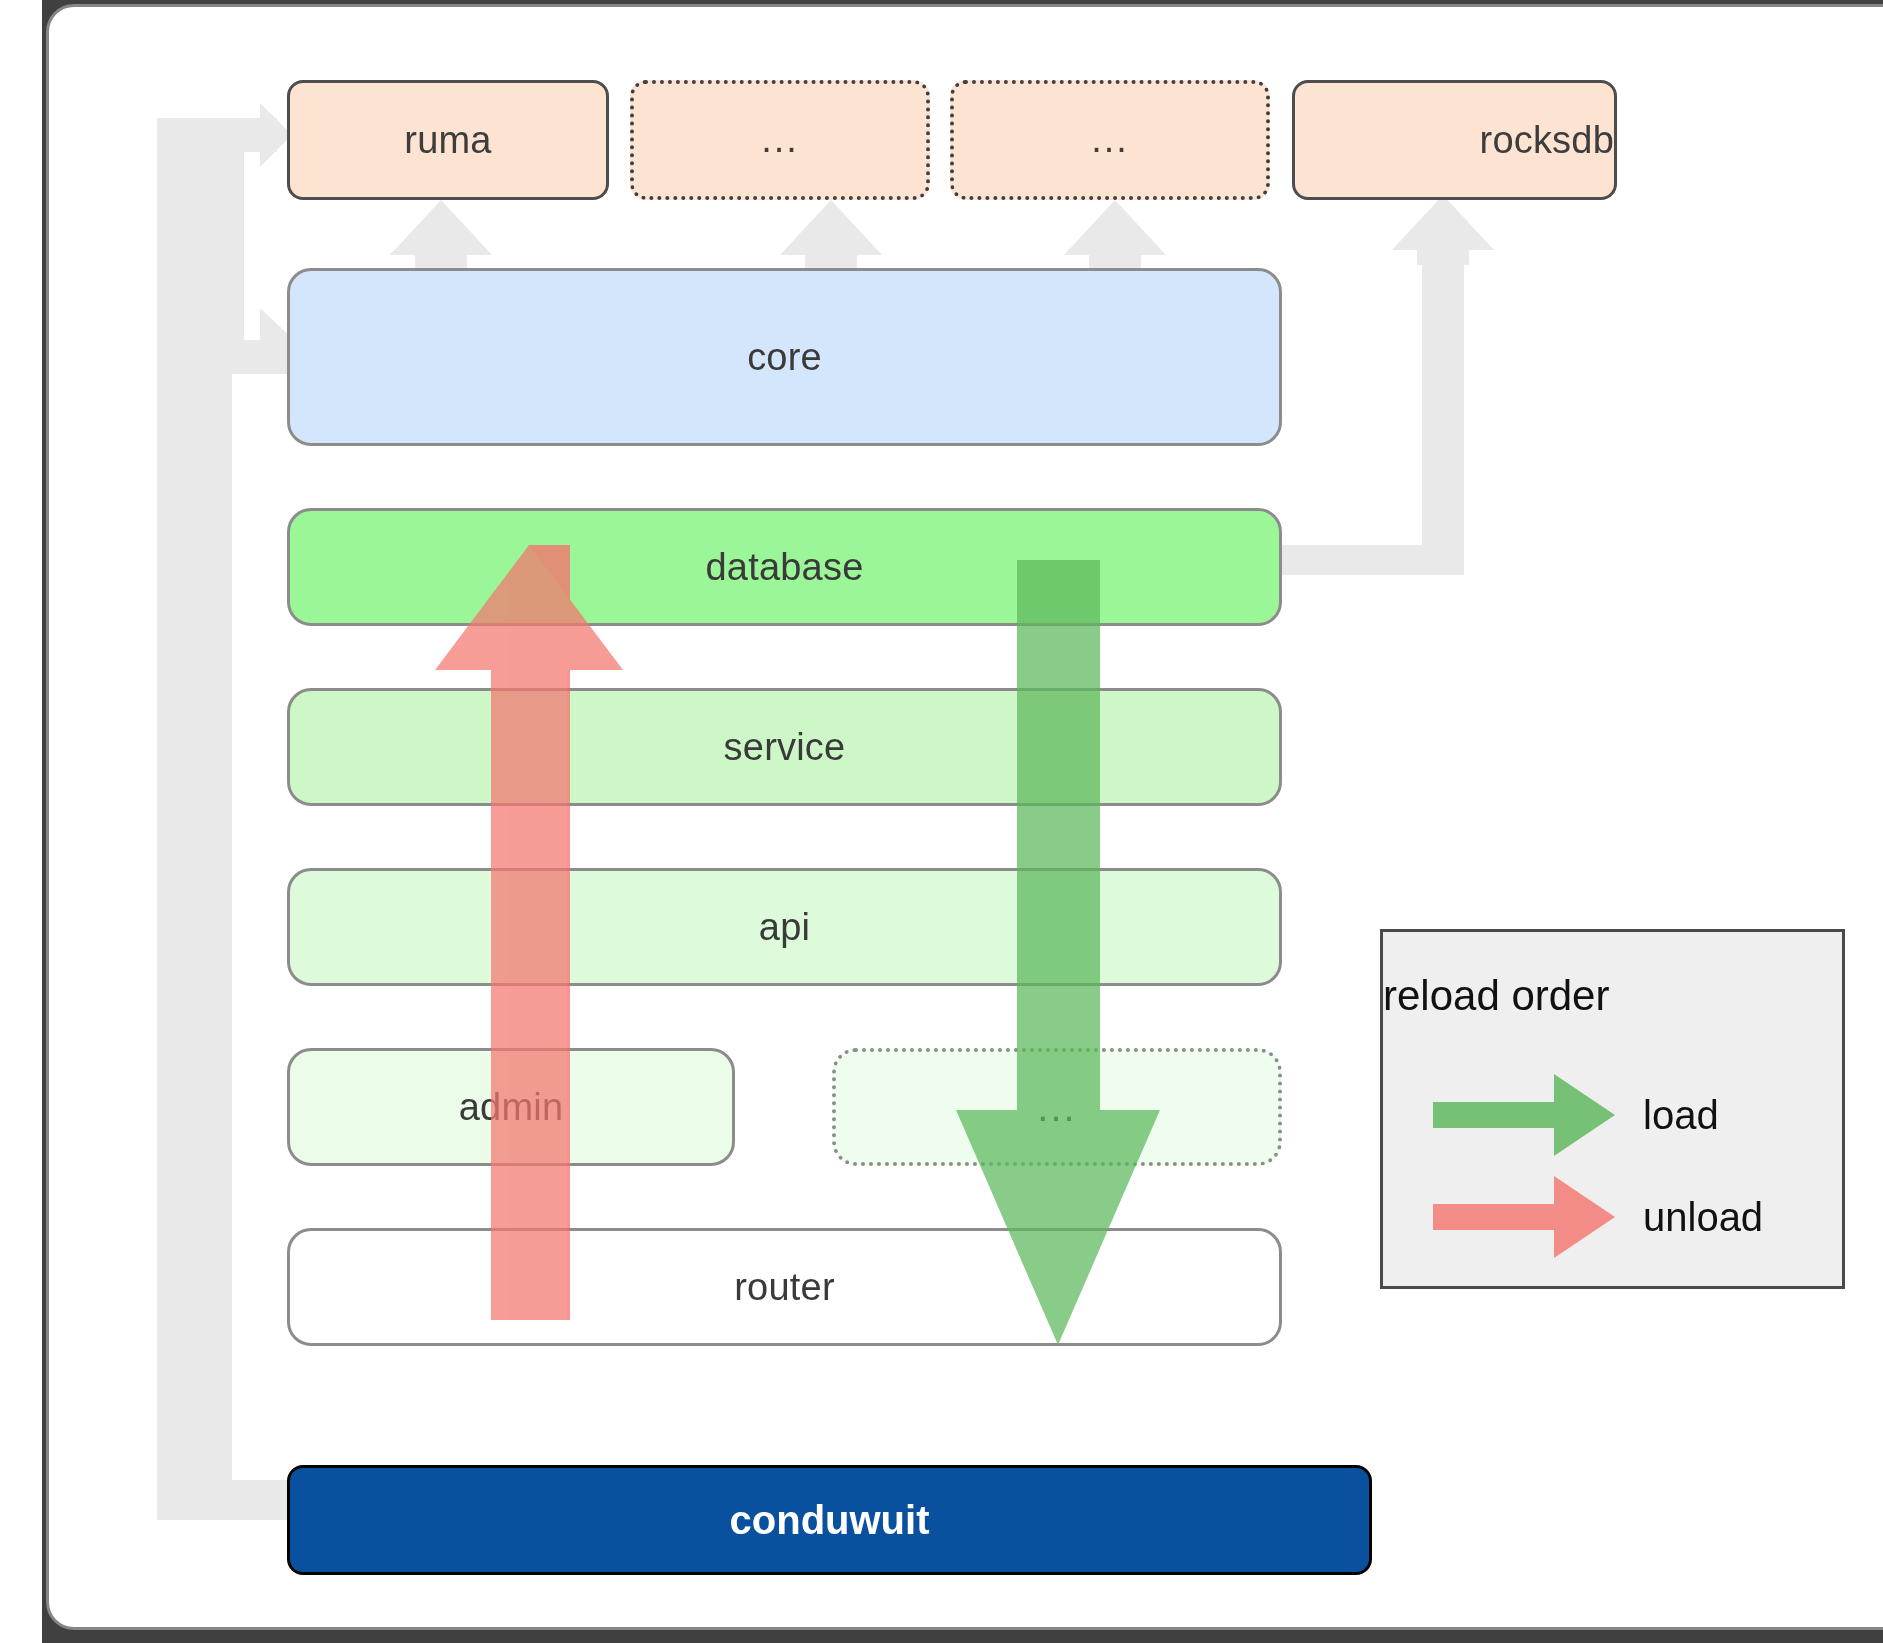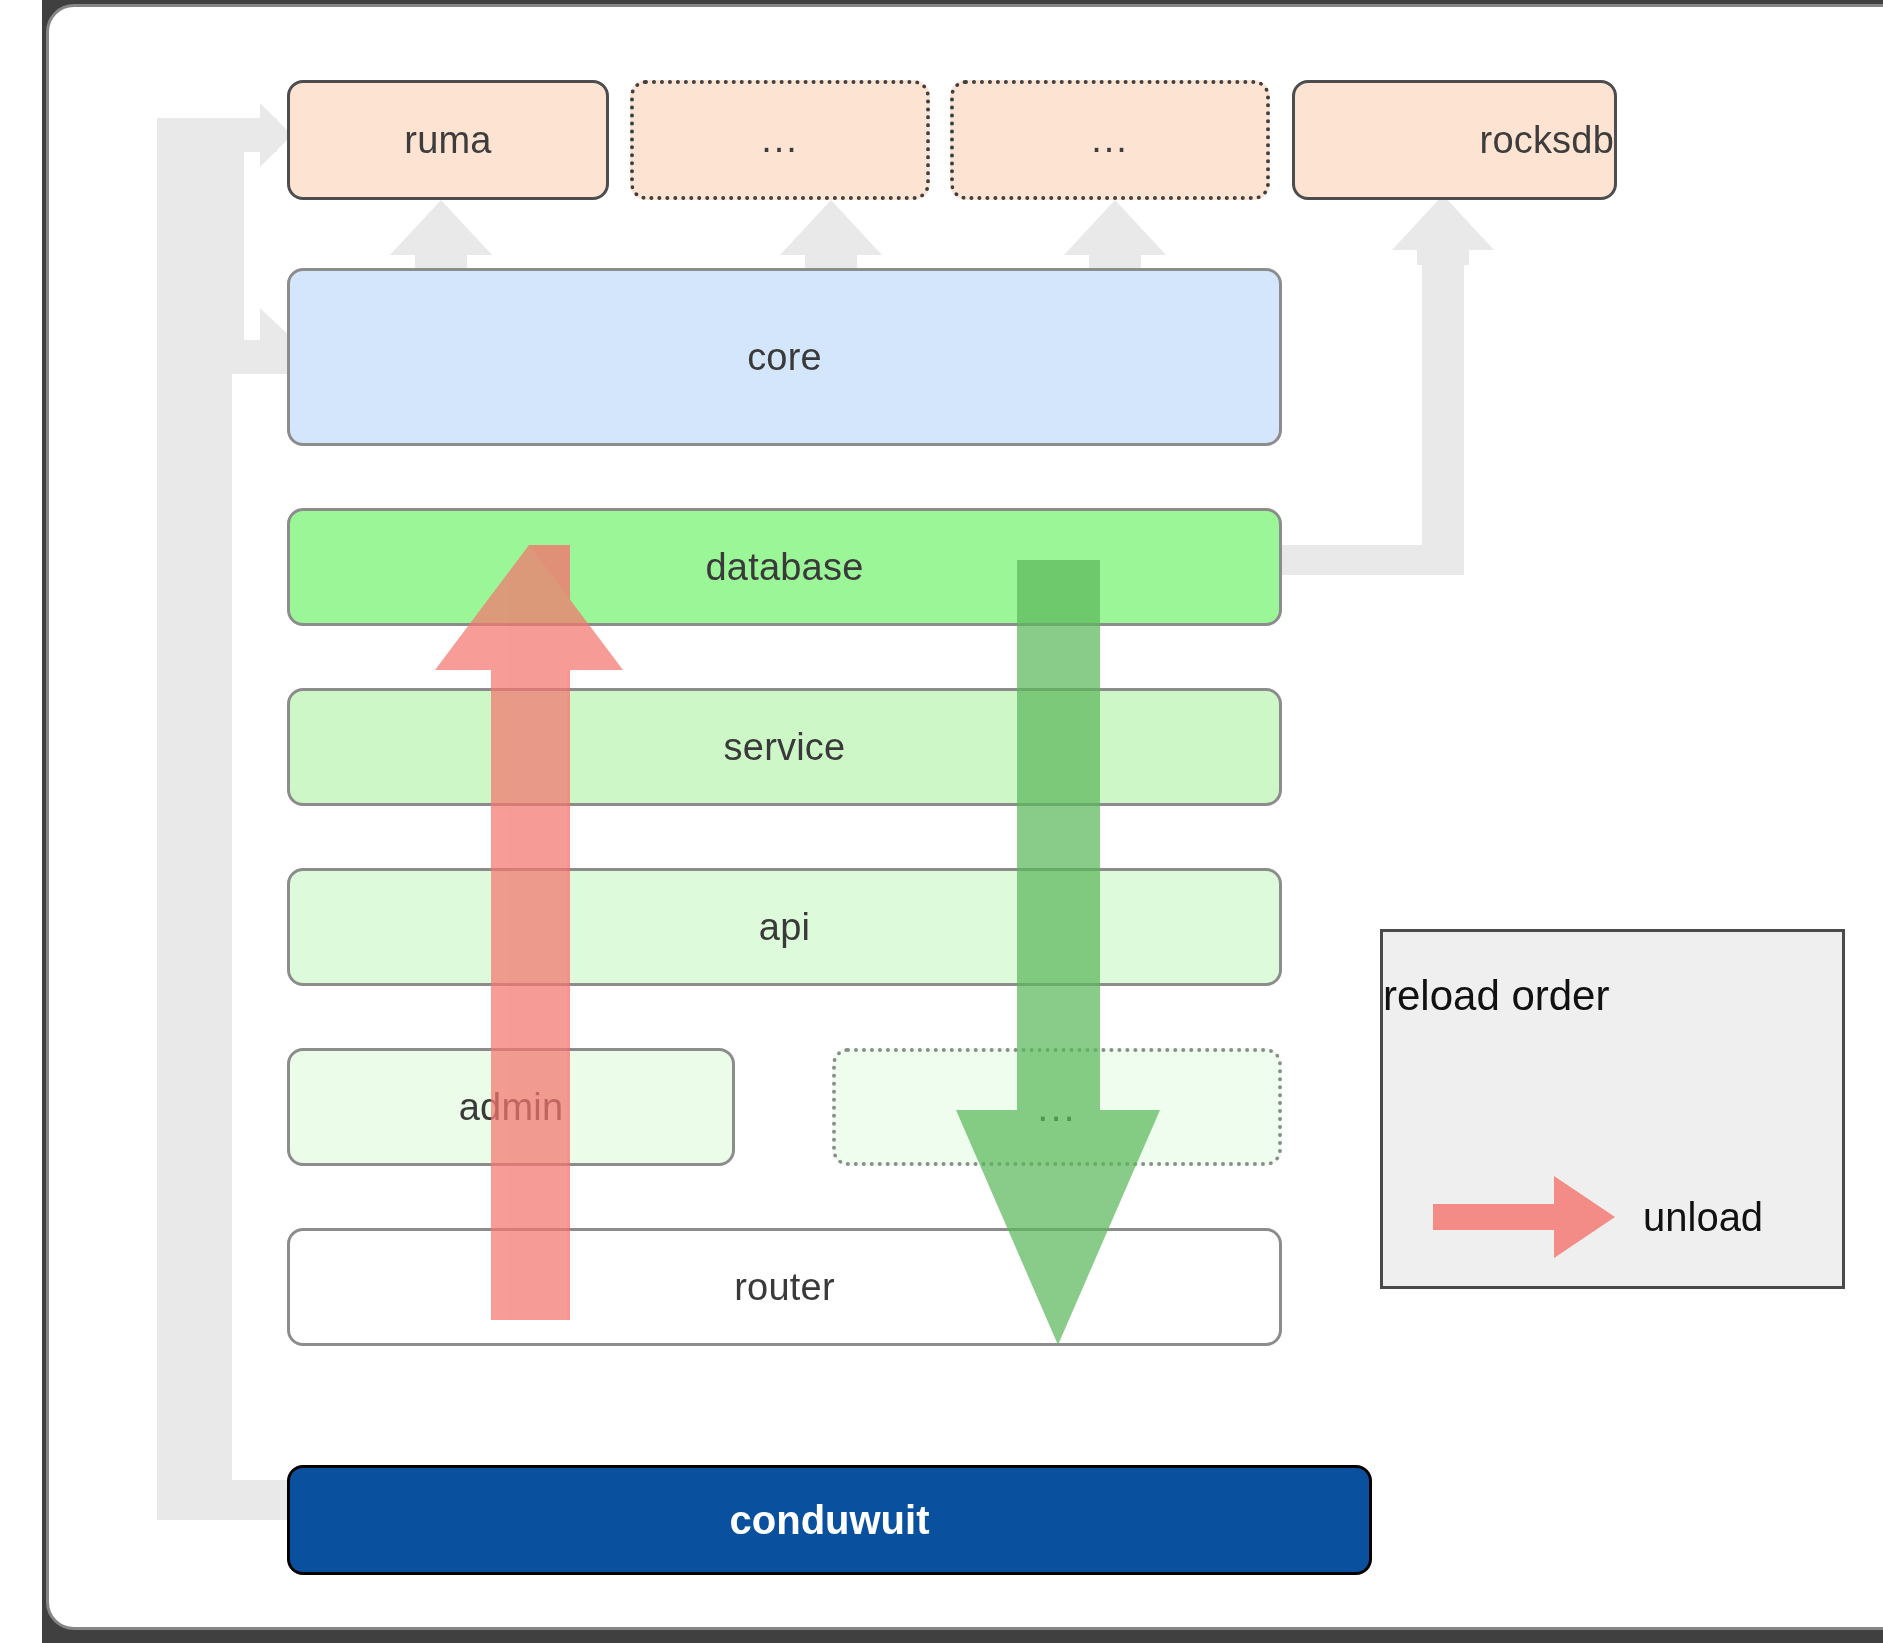--- a/index.html
+++ b/index.html
@@ -61,21 +61,21 @@
     border-style: dotted;
     border-width: 4px;
     border-color: #3f3f3f;
   }
   .dep .lbl { font-size: 38px; color: #3d3d3d; }
   .dots-lbl { font-size: 40px; letter-spacing: 2px; color: #3d3d3d; line-height: 0.4; }
 
   
   .stack {
     border: 3px solid #8c8c8c;
-    border-radius: 16px;
+    border-radius: 24px;
     left: 245px;
     width: 995px;
   }
   .stack.core     { top: 268px; height: 178px; background: #d4e6fb; }
   .stack.database { top: 508px; height: 118px; background: #9bf697; }
   .stack.service  { top: 688px; height: 118px; background: #cdf7c7; }
   .stack.api      { top: 868px; height: 118px; background: #ddfada; }
   .stack.admin    { top: 1048px; height: 118px; width: 448px; background: #ebfde9; }
   .stack.etc      { top: 1048px; height: 118px; left: 790px; width: 450px; background: #effdee;
                     border-style: dotted; border-width: 4px; border-color: #8c8c8c; }
@@ -220,20 +220,29 @@
     </g>
   </svg>
 
   <div class="conduwuit">
     <span class="lbl">conduwuit</span>
   </div>
 
   <div class="legend">
     <div class="legend-title">reload order</div>
 
+    <div class="legend-row load">
+      <svg class="legend-arrow" viewBox="0 0 196 86" xmlns="http://www.w3.org/2000/svg">
+        <g opacity="0.82">
+          <polygon fill="#3f9f3f" points="10,30 10,56 150,56 150,30"></polygon>
+          <polygon fill="#5cb85c" points="10,30 131,30 131,2 192,43 131,84 131,56 10,56"></polygon>
+        </g>
+      </svg>
+      <span class="legend-label">load</span>
+    </div>
 
     <div class="legend-row unload">
       <svg class="legend-arrow" viewBox="0 0 196 86" xmlns="http://www.w3.org/2000/svg">
         <g opacity="0.82">
           <polygon fill="#fa6a6a" points="10,30 10,56 150,56 150,30"></polygon>
           <polygon fill="#f4766f" points="10,30 131,30 131,2 192,43 131,84 131,56 10,56"></polygon>
         </g>
       </svg>
       <span class="legend-label">unload</span>
     </div>

